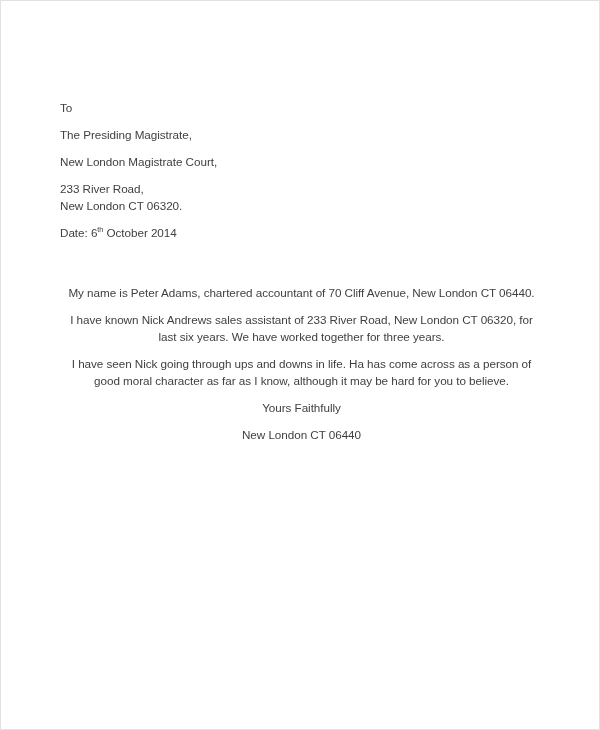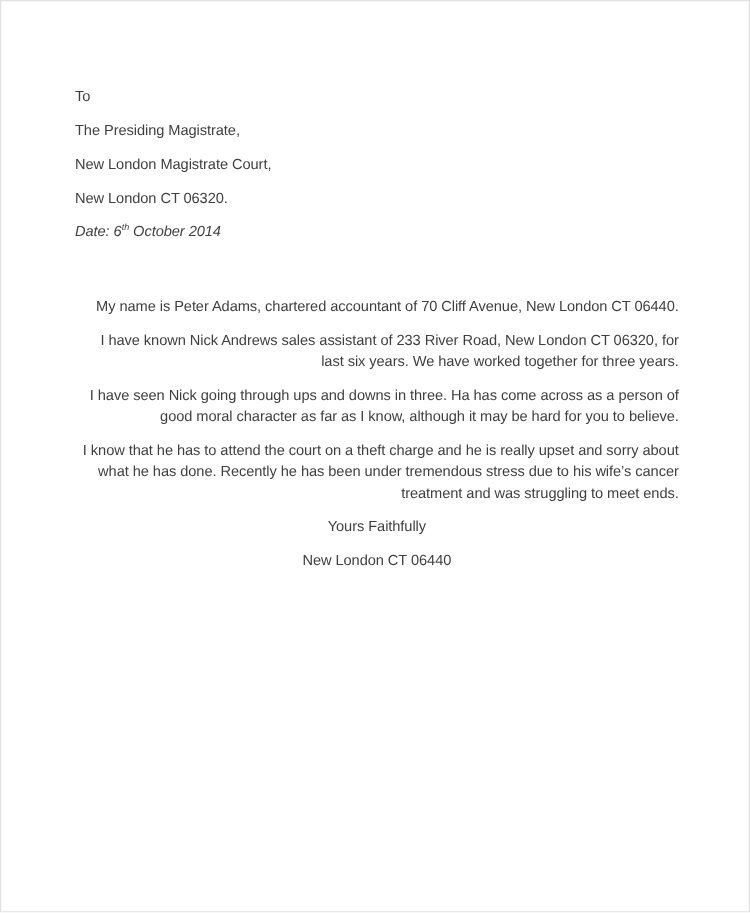--- a/index.html
+++ b/index.html
@@ -19,41 +19,41 @@
     width: 600px;
     height: 730px;
     background: #ffffff;
     border: 1px solid #e2e2e2;
     overflow: hidden;
   }
 
   .letter {
     position: absolute;
     left: 59px;
-    top: 68px;
+    top: 98px;
     width: 483px;
     color: #3f3f3f;
     font-size: 11.7px;
     line-height: 17px;
     letter-spacing: -0.05px;
   }
 
   
   .block {
     margin: 0 0 10px 0;
   }
   .block .line {
     display: block;
   }
   .gap-sm     { margin-bottom: 10px; }
-  .gap-lg     { margin-bottom: 43px; font-style: italic; }
+  .gap-lg     { margin-bottom: 43px; }
 
   .para {
     margin: 0 0 10px 0;
-    text-align: right;
+    text-align: center;
   }
 
   .sig-line {
     margin: 0 0 10px 0;
     text-align: center;
   }
 
   sup {
     font-size: 0.62em;
     vertical-align: super;
@@ -72,30 +72,30 @@
 
     <div class="block gap-sm">
       <span class="line">The Presiding Magistrate,</span>
     </div>
 
     <div class="block gap-sm">
       <span class="line">New London Magistrate Court,</span>
     </div>
 
     <div class="block gap-sm">
+      <span class="line">233 River Road,</span>
       <span class="line">New London CT 06320.</span>
     </div>
 
     <div class="block gap-lg">
       <span>Date: 6</span><sup>th</sup><span> October 2014</span>
     </div>
 
 
     <p class="para">My name is Peter Adams, chartered accountant of 70 Cliff Avenue, New London CT 06440.</p>
     <p class="para">I have known Nick Andrews sales assistant of 233 River Road, New London CT 06320, for last six years. We have worked together for three years.</p>
-    <p class="para">I have seen Nick going through ups and downs in three. Ha has come across as a person of good moral character as far as I know, although it may be hard for you to believe.</p>
-    <p class="para">I know that he has to attend the court on a theft charge and he is really upset and sorry about what he has done. Recently he has been under tremendous stress due to his wife’s cancer treatment and was struggling to meet ends.</p>
+    <p class="para">I have seen Nick going through ups and downs in life. Ha has come across as a person of good moral character as far as I know, although it may be hard for you to believe.</p>
 
     <div class="sig-line">Yours Faithfully</div>
     <div class="sig-line">New London CT 06440</div>
 
   </div>
 </div>
 
 </body></html>

